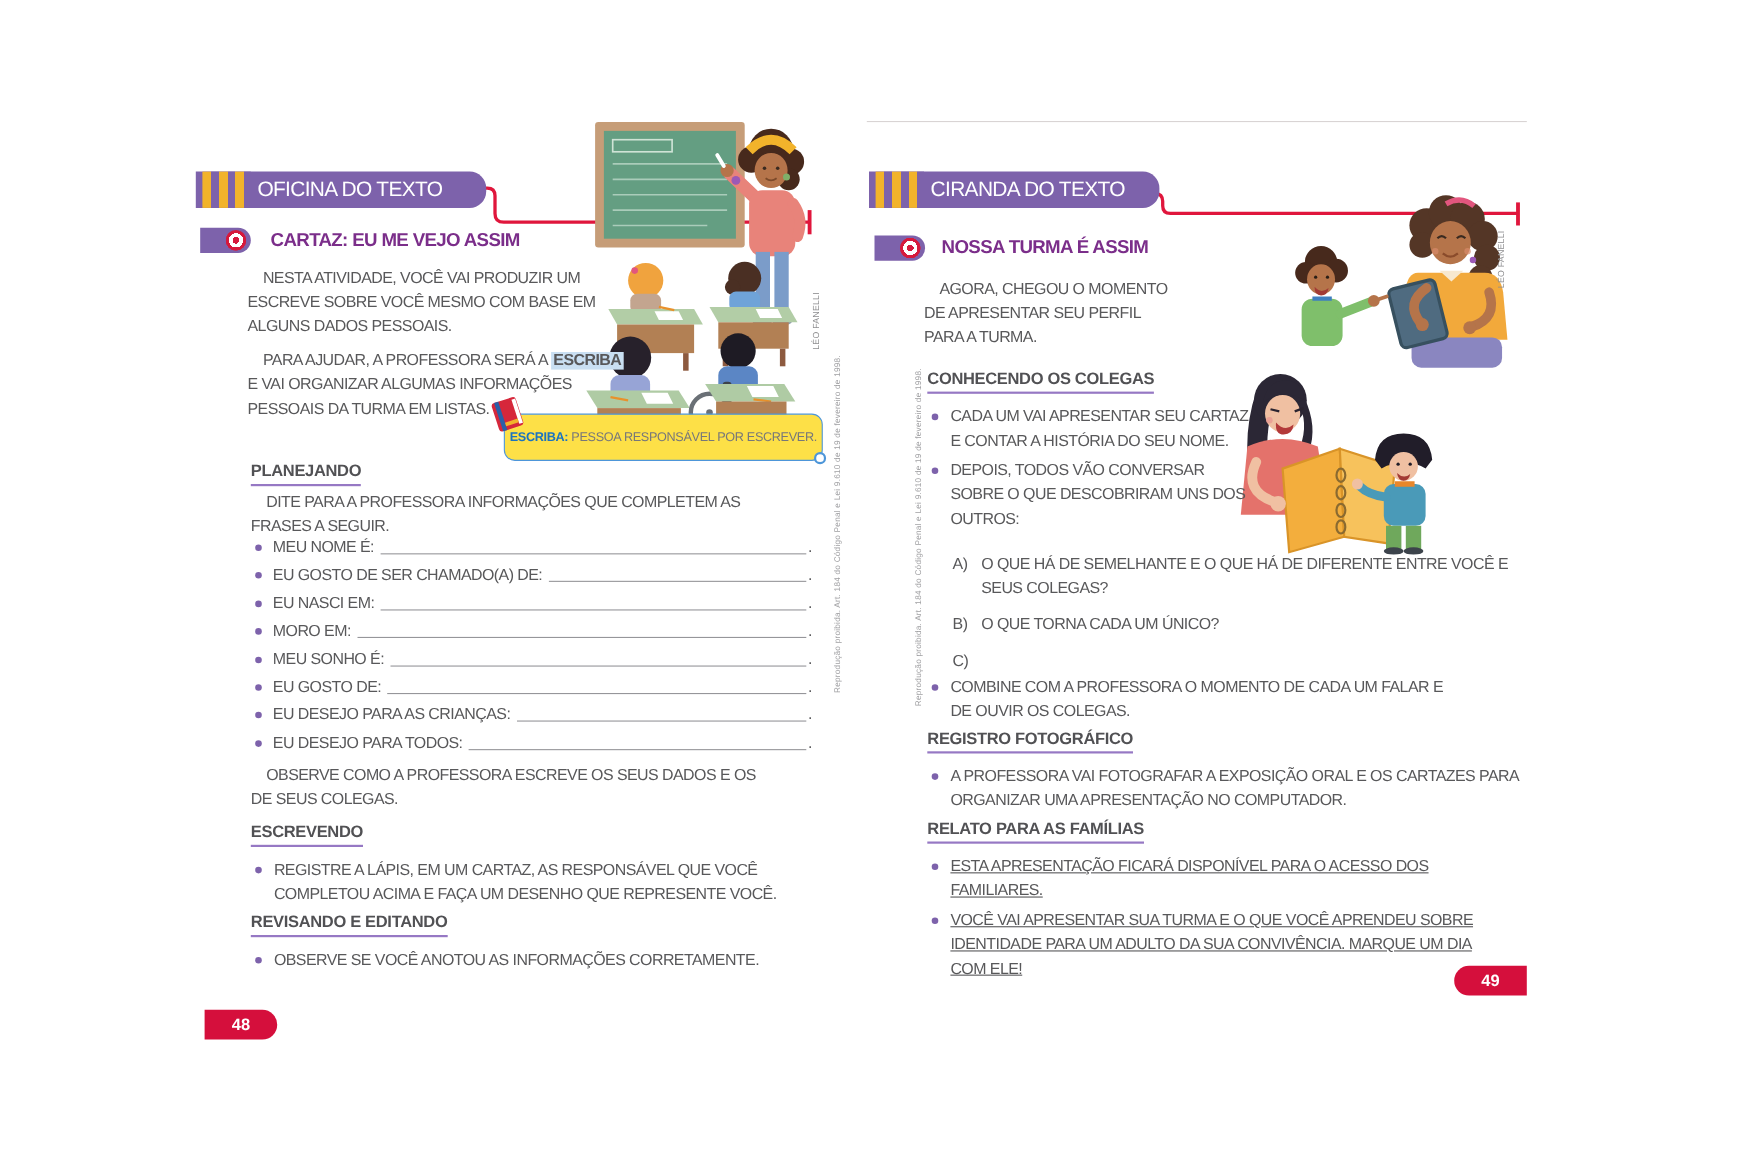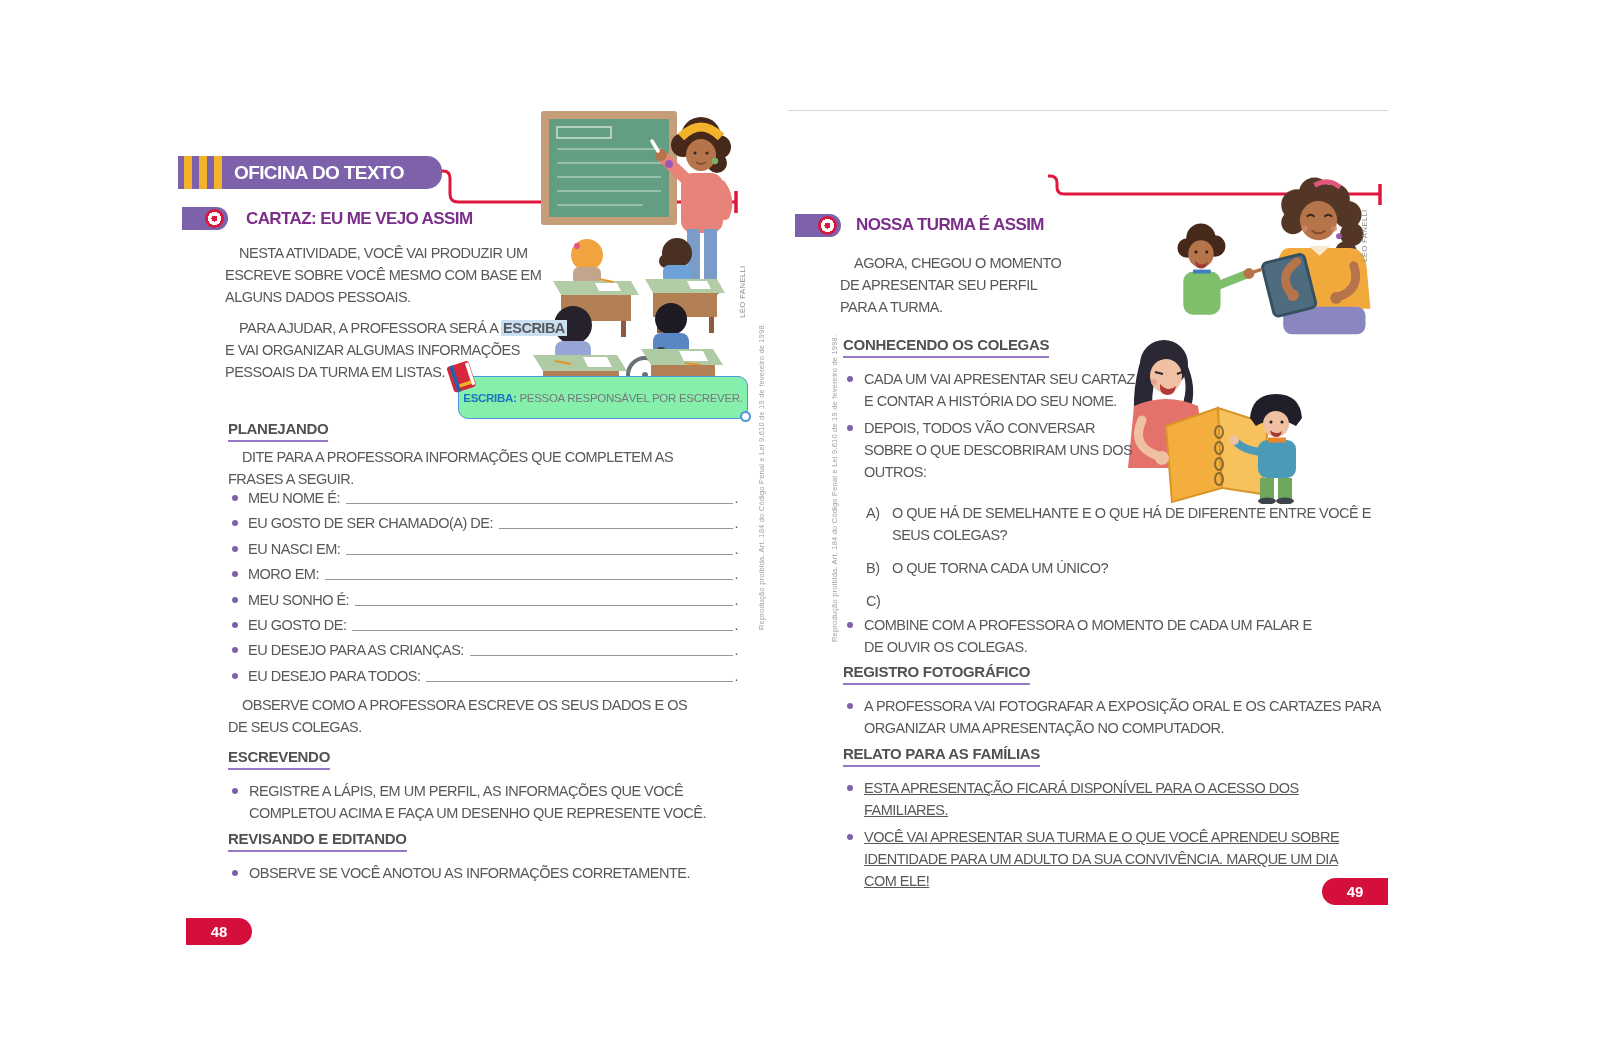--- a/index.html
+++ b/index.html
@@ -7,21 +7,21 @@
           font-family:"Liberation Sans", sans-serif;color:#58585A;}
 
   
   .top-rule{position:absolute;left:788px;top:110px;width:600px;height:1px;background:#D9D4D4;z-index:1;}
 
   
   .banner{position:absolute;width:264px;height:33px;background:#7D62AB;border-radius:0 15px 15px 0;z-index:3;}
   .banner .stripes{position:absolute;left:6px;top:0;width:44px;height:33px;
      background:linear-gradient(90deg,#F2B32B 0 8px,#7D62AB 8px 15px,#F2B32B 15px 23px,#7D62AB 23px 30px,#F2B32B 30px 38px,#7D62AB 38px);}
   .banner .blabel{position:absolute;left:56px;top:0;height:33px;line-height:33px;color:#fff;
-     font-weight:bold;font-size:19px;letter-spacing:-0.6px;white-space:nowrap;}
+     font-weight:normal;font-size:19px;letter-spacing:-0.6px;white-space:nowrap;}
 
   
   .pill{position:absolute;width:46px;height:23px;background:#7D62AB;border-radius:0 12px 12px 0;z-index:3;}
   .ring{position:absolute;width:19px;height:19px;border-radius:50%;z-index:4;
      background:radial-gradient(circle at 50% 50%, #D6193C 0 3px, #ffffff 3px 6.5px, #D6193C 6.5px 9.5px, rgba(0,0,0,0) 9.5px);}
   .sec-title{position:absolute;font-weight:bold;font-size:17px;letter-spacing:-0.6px;color:#7B2E8A;white-space:nowrap;z-index:3;}
 
   
   .body-txt{position:absolute;font-size:14.5px;line-height:22px;letter-spacing:-0.5px;color:#58585A;z-index:3;}
   .indent{text-indent:14px;}
@@ -46,21 +46,21 @@
   .b-wrap{position:absolute;z-index:3;}
   .b-item+.b-item{margin-top:5px;}
 
   
   .l-list{position:absolute;z-index:3;}
   .l-item{display:flex;font-size:14.5px;line-height:22px;letter-spacing:-0.5px;}
   .l-item .l-label{flex:none;width:26px;}
   .l-item+.l-item{margin-top:11px;}
 
   
-  .note{position:absolute;left:458px;top:376px;width:288px;height:41px;background:#86efac;
+  .note{position:absolute;left:458px;top:376px;width:288px;height:41px;background:#fde047;
      border:1.5px solid #4D96D9;border-radius:10px;z-index:5;display:flex;align-items:center;justify-content:center;}
   .note .ntext{font-size:11.5px;letter-spacing:-0.3px;color:#77777A;white-space:nowrap;}
   .note .nterm{color:#1B73C0;font-weight:bold;}
   .note-dot{position:absolute;right:-4px;bottom:-4px;width:7px;height:7px;border-radius:50%;
      background:#fff;border:2px solid #4D96D9;}
   .book-ico{position:absolute;left:-16px;top:-19px;width:38px;height:38px;}
 
   
   .badge{position:absolute;top:878px;width:66px;height:27px;background:#D50F3C;color:#fff;
      font-weight:bold;font-size:15px;display:flex;align-items:center;justify-content:center;z-index:3;}
@@ -238,36 +238,40 @@
         <span class="fdot">.</span>
       </div>
   </div>
 
   <div class="body-txt indent" style="left:228px;top:694px;width:472px;">OBSERVE COMO A PROFESSORA ESCREVE OS SEUS DADOS E OS DE SEUS COLEGAS.</div>
 
   <div class="hdg" style="left:228px;top:748px;"><span>ESCREVENDO</span></div>
   <div class="b-wrap" style="left:232px;top:780px;width:530px;">
     <div class="b-item">
         <span class="dot"></span>
-        <div>REGISTRE A LÁPIS, EM UM PERFIL, AS INFORMAÇÕES QUE VOCÊ COMPLETOU ACIMA E FAÇA UM DESENHO QUE REPRESENTE VOCÊ.</div>
+        <div>REGISTRE A LÁPIS, EM UM CARTAZ, AS RESPONSÁVEL QUE VOCÊ COMPLETOU ACIMA E FAÇA UM DESENHO QUE REPRESENTE VOCÊ.</div>
       </div>
   </div>
 
   <div class="hdg" style="left:228px;top:830px;"><span>REVISANDO E EDITANDO</span></div>
   <div class="b-wrap" style="left:232px;top:862px;width:530px;">
     <div class="b-item">
         <span class="dot"></span>
         <div>OBSERVE SE VOCÊ ANOTOU AS INFORMAÇÕES CORRETAMENTE.</div>
       </div>
   </div>
 
   <div class="badge left">48</div>
   <div class="vtext vcredit" style="left:738px;top:318px;">LÉO FANELLI</div>
   <div class="vtext" style="left:757px;top:630px;">Reprodução proibida. Art. 184 do Código Penal e Lei 9.610 de 19 de fevereiro de 1998.</div>
 
+  <div class="banner" style="left:790px;top:156px;">
+    <div class="stripes"></div>
+    <div class="blabel">CIRANDA DO TEXTO</div>
+  </div>
 
   <div class="pill" style="left:795px;top:214px;"></div>
   <div class="ring" style="left:818px;top:216px;"></div>
   <div class="sec-title" style="left:856px;top:215px;">NOSSA TURMA É ASSIM</div>
 
   <div class="body-txt indent" style="left:840px;top:252px;width:232px;">AGORA, CHEGOU O MOMENTO DE APRESENTAR SEU PERFIL PARA A TURMA.</div>
 
   <svg class="illo" style="left:1150px;top:162px;" width="240" height="175" viewBox="0 0 245 175">
     <g>
       <circle cx="150" cy="42" r="16" fill="#543626"></circle>

